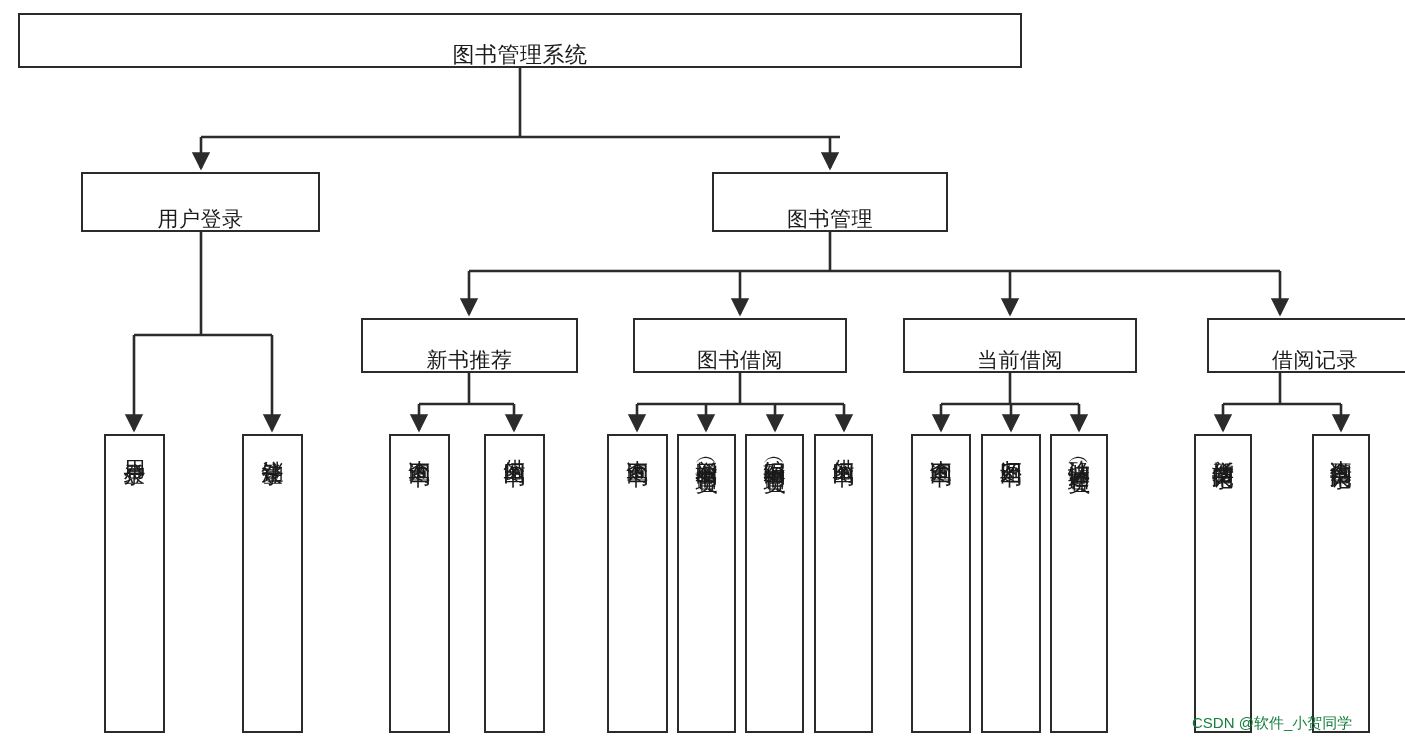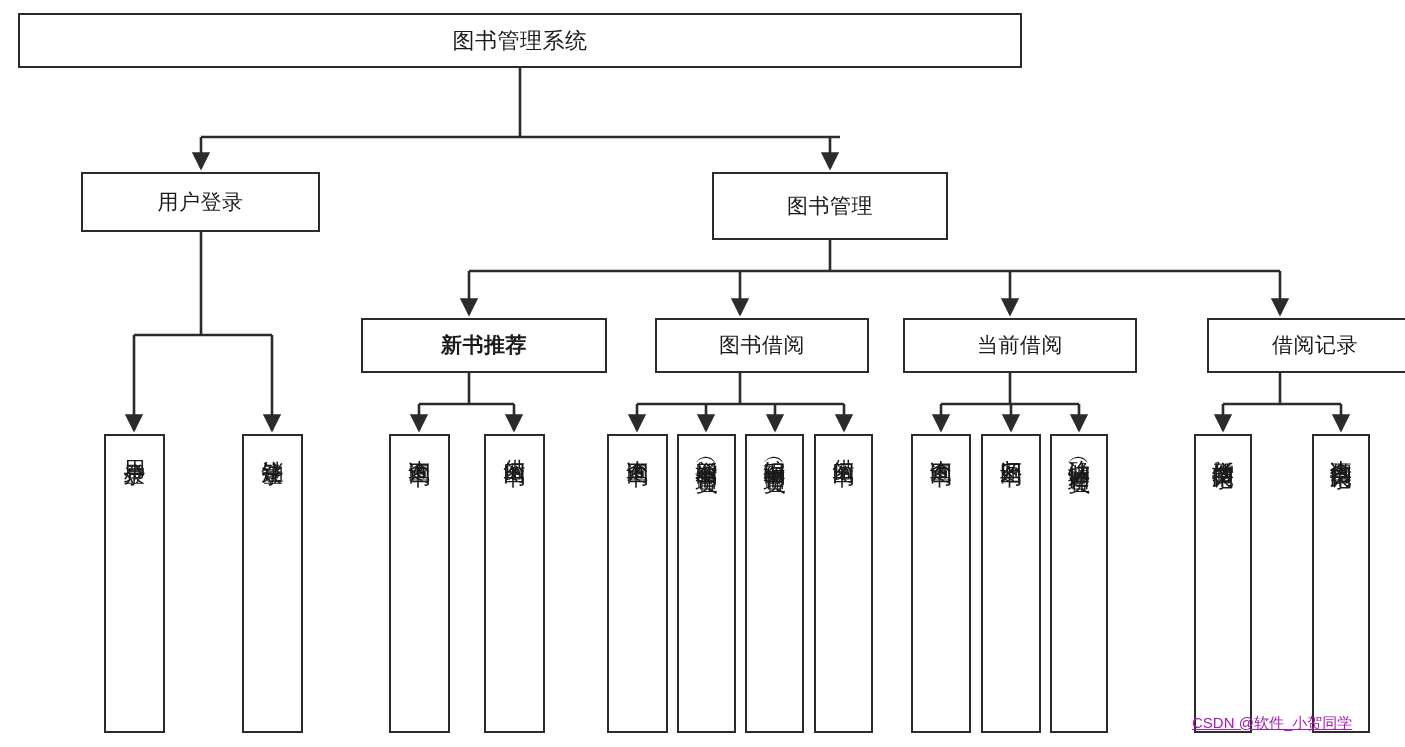--- a/index.html
+++ b/index.html
@@ -25,21 +25,21 @@
     width: 1405px;
     height: 747px;
     pointer-events: none;
   }
   .node {
     position: absolute;
     box-sizing: border-box;
     background: #ffffff;
     border: 2px solid #2b2b2b;
     display: flex;
-    align-items: center;
+    align-items: flex-end;
     justify-content: center;
     color: #1a1a1a;
     z-index: 2;
   }
   .node-label {
     display: block;
     text-align: center;
     line-height: 1.06;
     letter-spacing: 0.5px;
   }
@@ -62,25 +62,24 @@
     font-size: 22px;
     line-height: 1.0;
     letter-spacing: 2px;
     white-space: nowrap;
   }
   .watermark {
     position: absolute;
     left: 1192px;
     top: 714px;
     font-size: 15px;
-    color: #a21caf;
+    color: #15803d;
     white-space: nowrap;
     z-index: 5;
     font-family: "Liberation Sans", "DejaVu Sans", sans-serif;
-    text-decoration: underline;
   }
 </style>
 </head>
 <body>
 
 <div id="canvas">
 
   <svg id="edges" viewBox="0 0 1405 747" xmlns="http://www.w3.org/2000/svg">
     <defs>
       <marker id="arrow" viewBox="0 0 10 10" refX="8.6" refY="5" markerWidth="7" markerHeight="7" orient="auto-start-reverse">
@@ -131,28 +130,28 @@
     </g>
   </svg>
 
   <div class="node horiz root" style="left:18px; top:13px; width:1004px; height:55px;">
     <span class="node-label">图书管理系统</span>
   </div>
 
   <div class="node horiz" style="left:81px; top:172px; width:239px; height:60px;">
     <span class="node-label">用户登录</span>
   </div>
-  <div class="node horiz" style="left:712px; top:172px; width:236px; height:68px;">
+  <div class="node horiz" style="left:712px; top:172px; width:236px; height:60px;">
     <span class="node-label">图书管理</span>
   </div>
 
-  <div class="node horiz" style="left:361px; top:318px; width:246px; height:55px;font-weight:bold;">
+  <div class="node horiz" style="left:361px; top:318px; width:217px; height:55px;">
     <span class="node-label">新书推荐</span>
   </div>
-  <div class="node horiz" style="left:655px; top:318px; width:214px; height:55px;">
+  <div class="node horiz" style="left:633px; top:318px; width:214px; height:55px;">
     <span class="node-label">图书借阅</span>
   </div>
   <div class="node horiz" style="left:903px; top:318px; width:234px; height:55px;">
     <span class="node-label">当前借阅</span>
   </div>
   <div class="node horiz" style="left:1172px; top:318px; width:216px; height:55px;margin-left:35px;">
     <span class="node-label">借阅记录</span>
   </div>
 
   <div class="node vert" style="left:104px; top:434px; width:61px; height:299px;">

